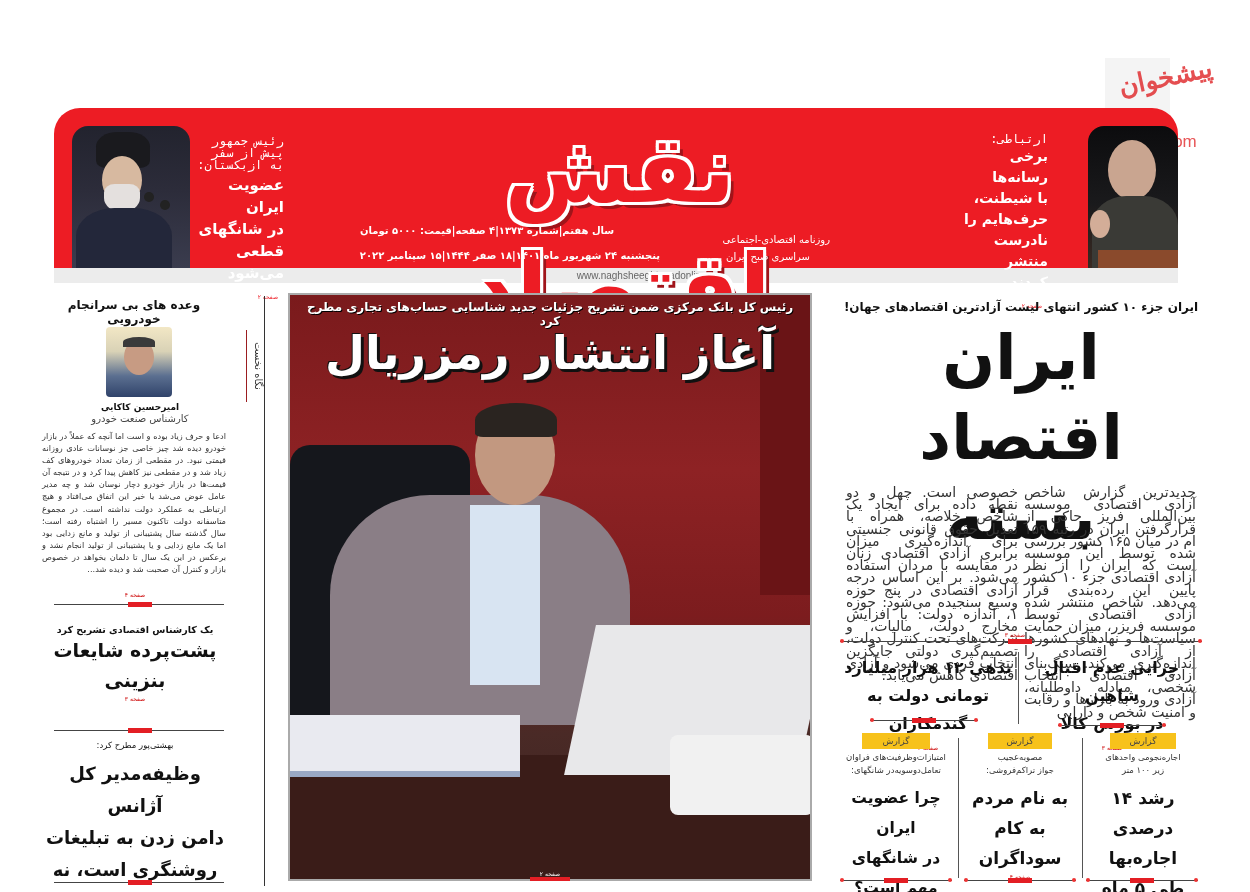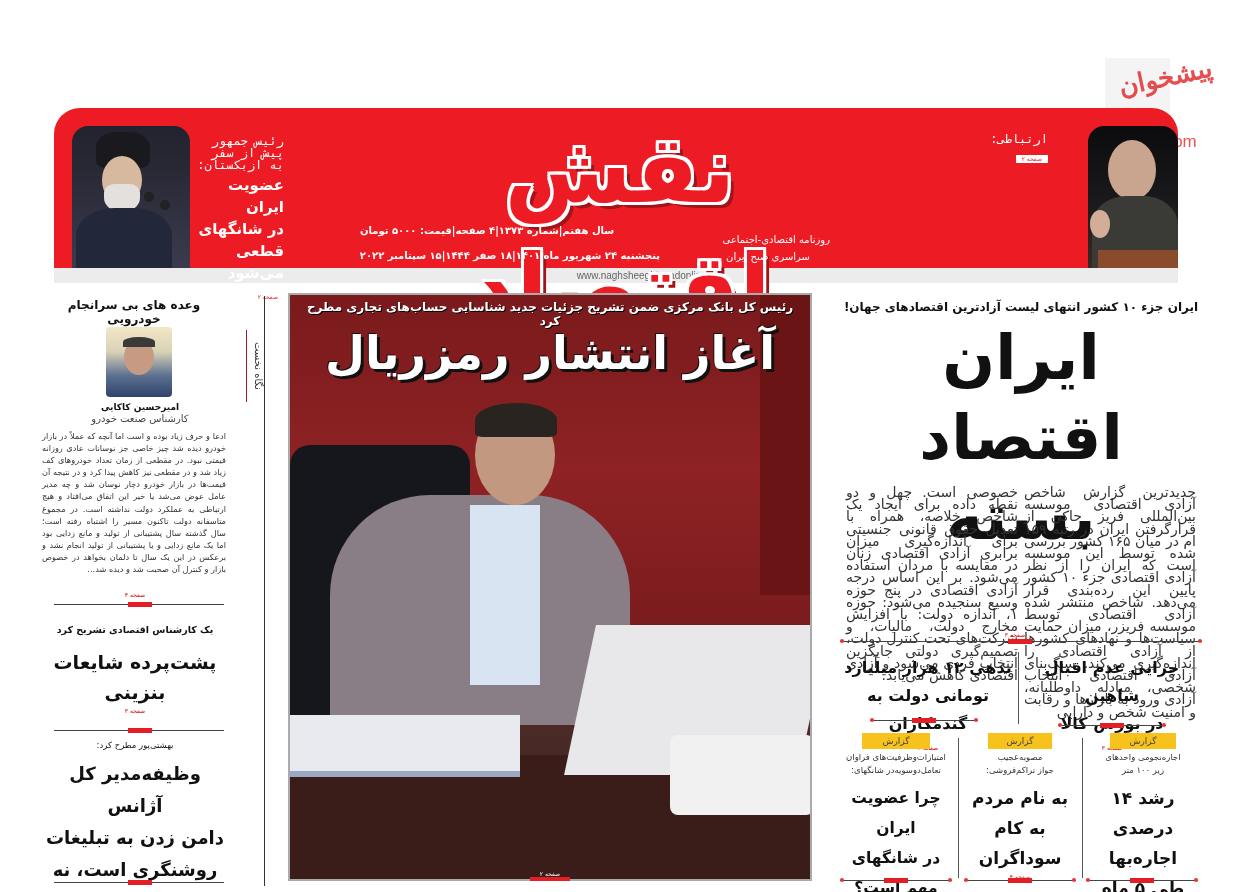--- a/index.html
+++ b/index.html
@@ -102,20 +102,27 @@
     <div>عضویت ایران</div>
     <div>در شانگهای</div>
     <div>قطعی</div>
     <div>می‌شود</div>
   </div>
   <span class="page-tag-w">صفحه ۲</span>
 </div>
 
 <div class="abs side-red-text" style="left:950px;top:134px;width:98px;">
   <div class="kicker-w">ارتباطی:</div>
+  <div class="head-w" style="font-size:14px;line-height:21px;">
+    <div>برخی رسانه‌ها</div>
+    <div>با شیطنت،</div>
+    <div>حرف‌هایم را</div>
+    <div>نادرست منتشر</div>
+    <div>کردند</div>
+  </div>
   <span class="page-tag-w">صفحه ۲</span>
 </div>
 
 <div class="abs vline" style="left:264px;top:296px;height:590px;"></div>
 <div class="abs vline" style="left:1018px;top:652px;height:72px;background:#555;"></div>
 <div class="abs vline" style="left:958px;top:738px;height:140px;background:#555;"></div>
 <div class="abs vline" style="left:1082px;top:738px;height:140px;background:#555;"></div>
 
 <div class="abs vert-tag">نگاه نخست</div>
 <div class="abs lc-title">وعده های بی سرانجام خودرویی</div>
@@ -127,21 +134,21 @@
 <div class="abs author-role">کارشناس صنعت خودرو</div>
 <div class="abs lc-body">ادعا و حرف زیاد بوده و است اما آنچه که عملاً در بازار خودرو دیده شد چیز خاصی جز نوسانات عادی روزانه قیمتی نبود. در مقطعی از زمان تعداد خودروهای کف زیاد شد و در مقطعی نیز کاهش پیدا کرد و در نتیجه آن قیمت‌ها در بازار خودرو دچار نوسان شد و چه مدیر عامل عوض می‌شد یا خیر این اتفاق می‌افتاد و هیچ ارتباطی به عملکرد دولت نداشته است. در مجموع متاسفانه دولت تاکنون مسیر را اشتباه رفته است؛ سال گذشته سال پشتیبانی از تولید و مانع زدایی بود اما یک مانع زدایی و یا پشتیبانی از تولید انجام نشد و برعکس در این یک سال تا دلمان بخواهد در خصوص بازار و کنترل آن صحبت شد و دیده شد...</div>
 <div class="abs page-lbl" style="left:40px;top:591px;width:190px;">صفحه ۴</div>
 <div class="abs rline-box" style="left:54px;top:600px;width:170px;">
     <div class="ln"></div>
     <div class="tab" style="left:74px;width:24px;"></div>
   </div>
 
 <div class="abs" style="left:40px;top:624px;width:190px;">
   <div class="lc-kicker">یک کارشناس اقتصادی تشریح کرد</div>
-  <div class="lc-head" style="margin-top:12px;">
+  <div class="lc-head" style="margin-top:0;">
     <div>پشت‌پرده شایعات</div>
     <div>بنزینی</div>
   </div>
   <div class="page-lbl">صفحه ۳</div>
 </div>
 <div class="abs rline-box" style="left:54px;top:726px;width:170px;">
     <div class="ln"></div>
     <div class="tab" style="left:74px;width:24px;"></div>
   </div>
 

